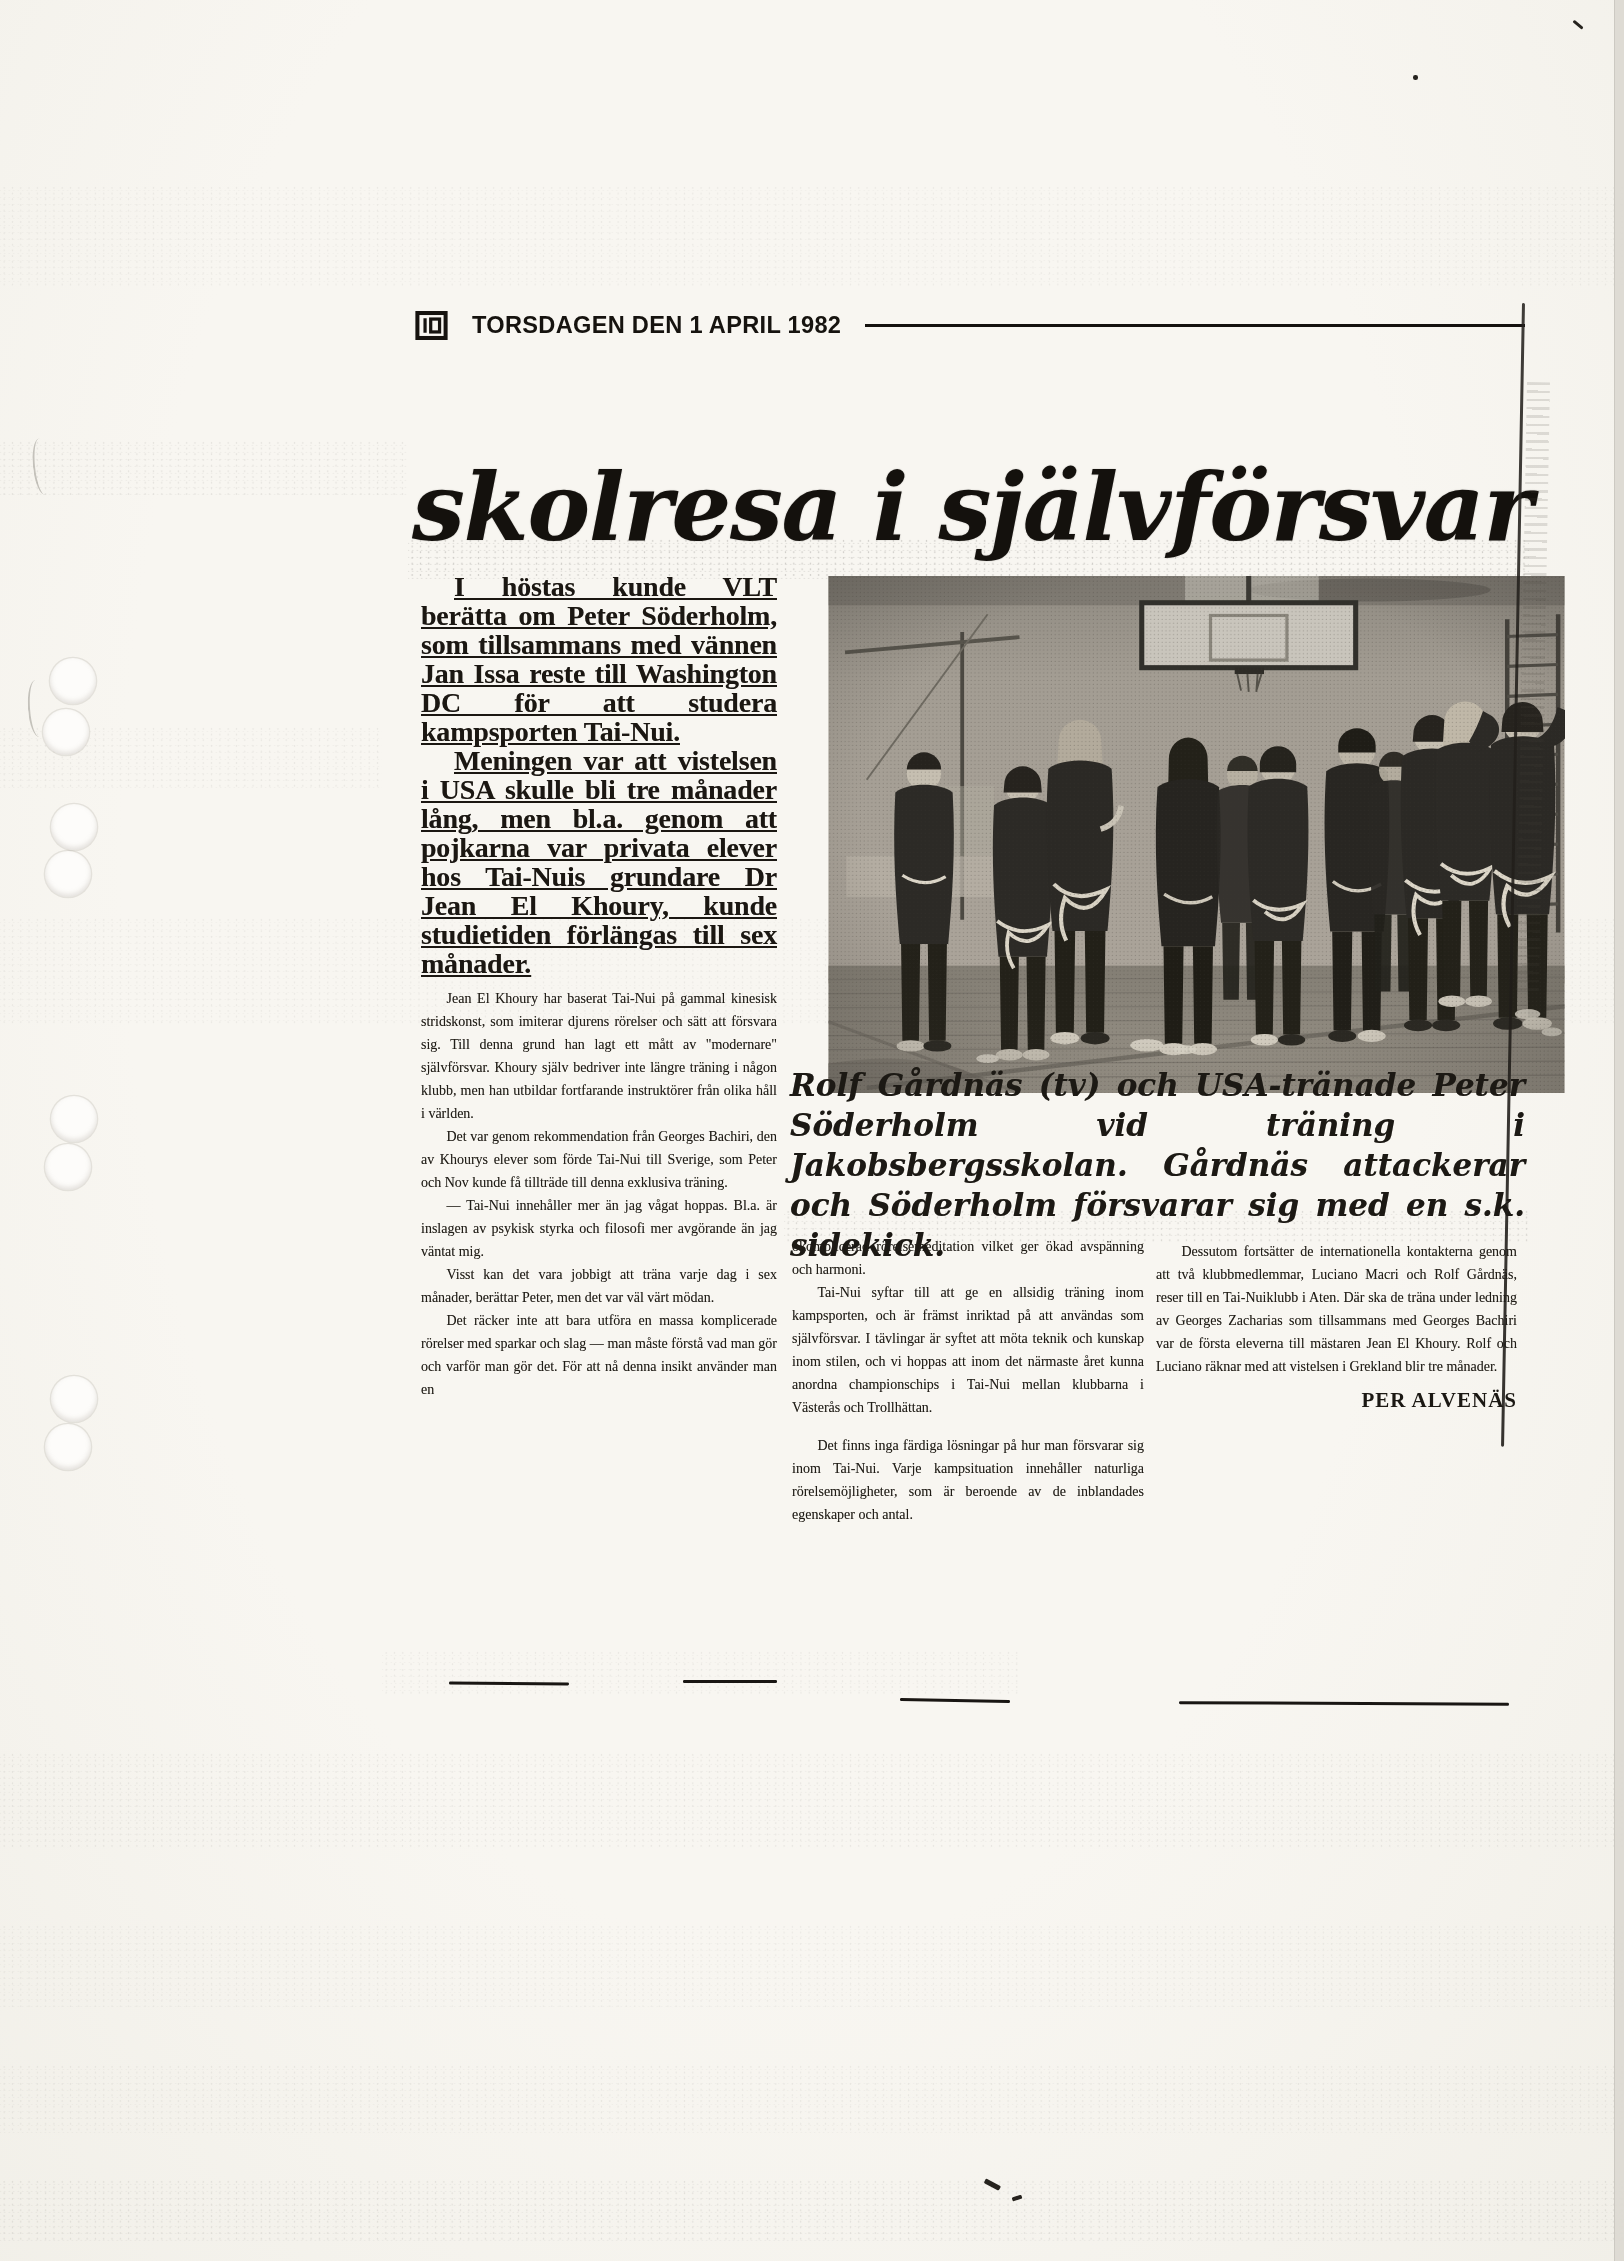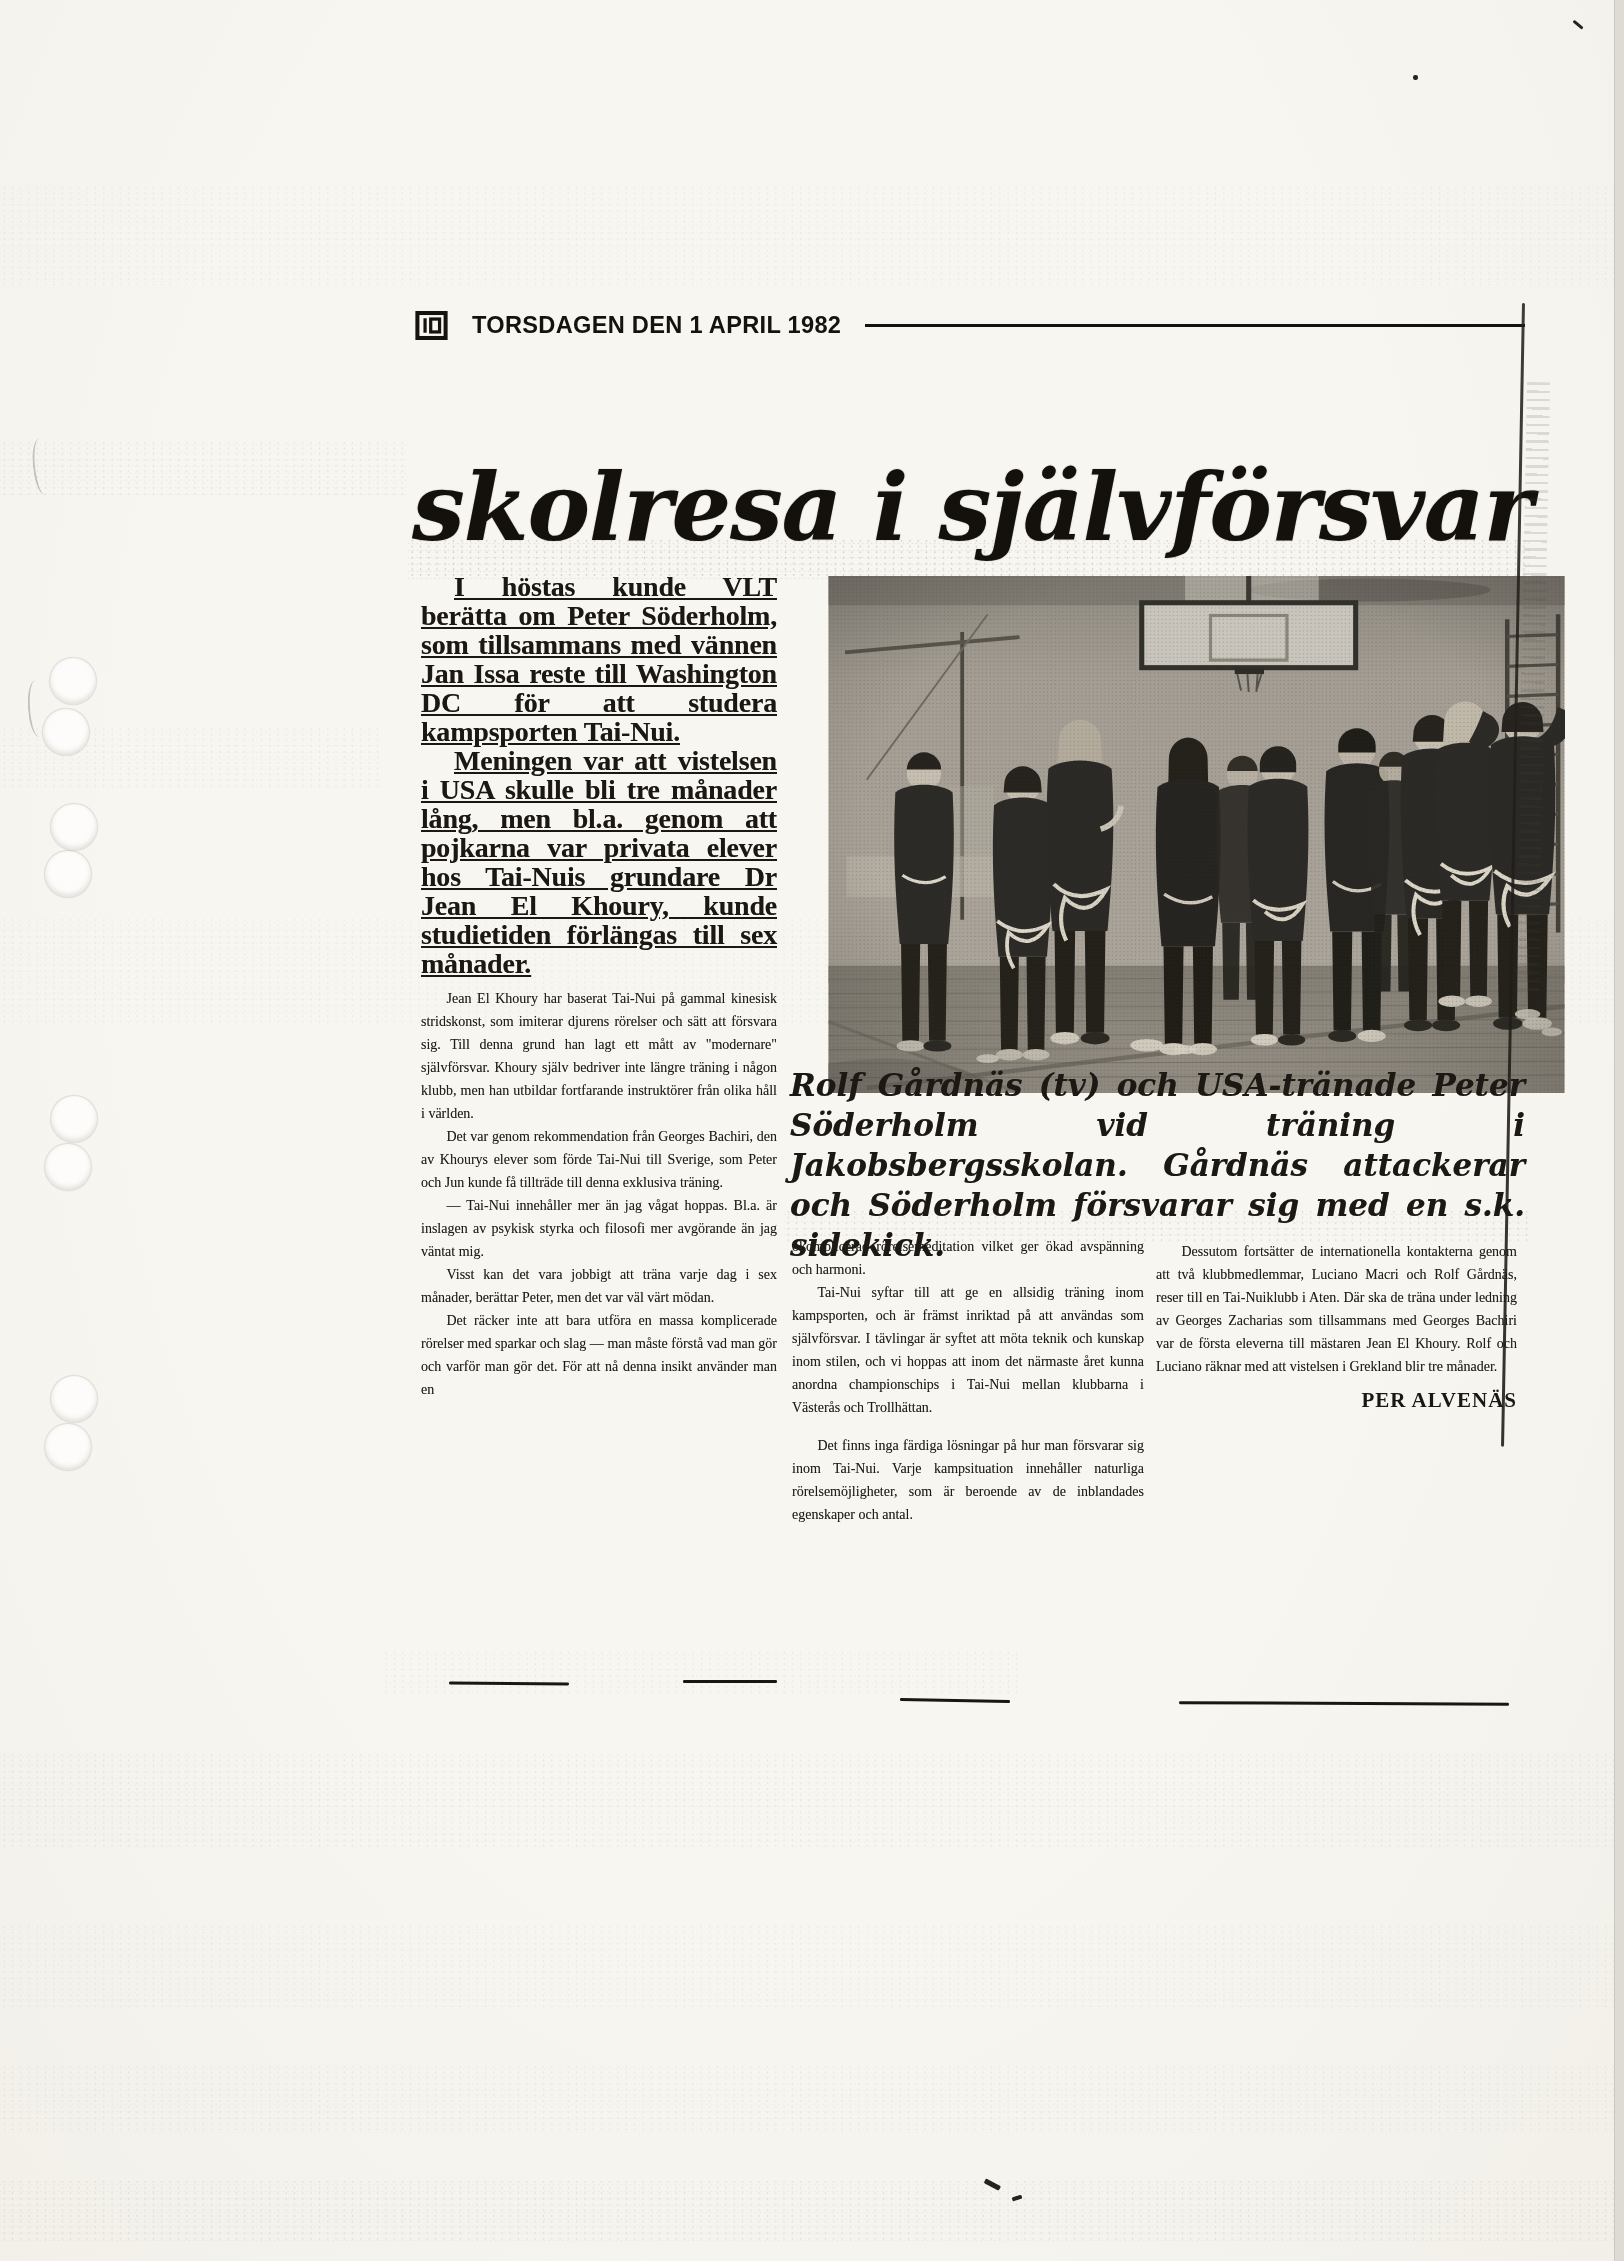--- a/index.html
+++ b/index.html
@@ -109,21 +109,21 @@
       <span class="date">TORSDAGEN DEN 1 APRIL 1982</span>
       <span class="date-rule"></span>
     </header>
 
     <h1 class="headline"><br><span>skolresa i självförsvar</span></h1>
 
     <section class="col col1">
       <p class="lead">I höstas kunde VLT berätta om Peter Söderholm, som tillsammans med vännen Jan Issa reste till Washington DC för att studera kampsporten Tai-Nui.</p>
       <p class="lead">Meningen var att vistelsen i USA skulle bli tre månader lång, men bl.a. genom att pojkarna var privata elever hos Tai-Nuis grundare Dr Jean El Khoury, kunde studietiden förlängas till sex månader.</p>
       <p class="bodyp first-reg">Jean El Khoury har baserat Tai-Nui på gammal kinesisk stridskonst, som imiterar djurens rörelser och sätt att försvara sig. Till denna grund han lagt ett mått av "modernare" självförsvar. Khoury själv bedriver inte längre träning i någon klubb, men han utbildar fortfarande instruktörer från olika håll i världen.</p>
-      <p class="bodyp">Det var genom rekommendation från Georges Bachiri, den av Khourys elever som förde Tai-Nui till Sverige, som Peter och Jun kunde få tillträde till denna exklusiva träning.</p>
+      <p class="bodyp">Det var genom rekommendation från Georges Bachiri, den av Khourys elever som förde Tai-Nui till Sverige, som Peter och Nov kunde få tillträde till denna exklusiva träning.</p>
       <p class="bodyp">— Tai-Nui innehåller mer än jag vågat hoppas. Bl.a. är inslagen av psykisk styrka och filosofi mer avgörande än jag väntat mig.</p>
       <p class="bodyp">Visst kan det vara jobbigt att träna varje dag i sex månader, berättar Peter, men det var väl värt mödan.</p>
       <p class="bodyp">Det räcker inte att bara utföra en massa komplicerade rörelser med sparkar och slag — man måste förstå vad man gör och varför man gör det. För att nå denna insikt använder man en</p>
     </section>
 
     <figure class="photo">
       <svg viewBox="0 0 1156 812" width="737" height="517" aria-hidden="true">
         <defs>
           <pattern id="ht" width="6" height="6" patternUnits="userSpaceOnUse">
             <circle cx="2" cy="2" r="1" fill="#3b3831"></circle>

